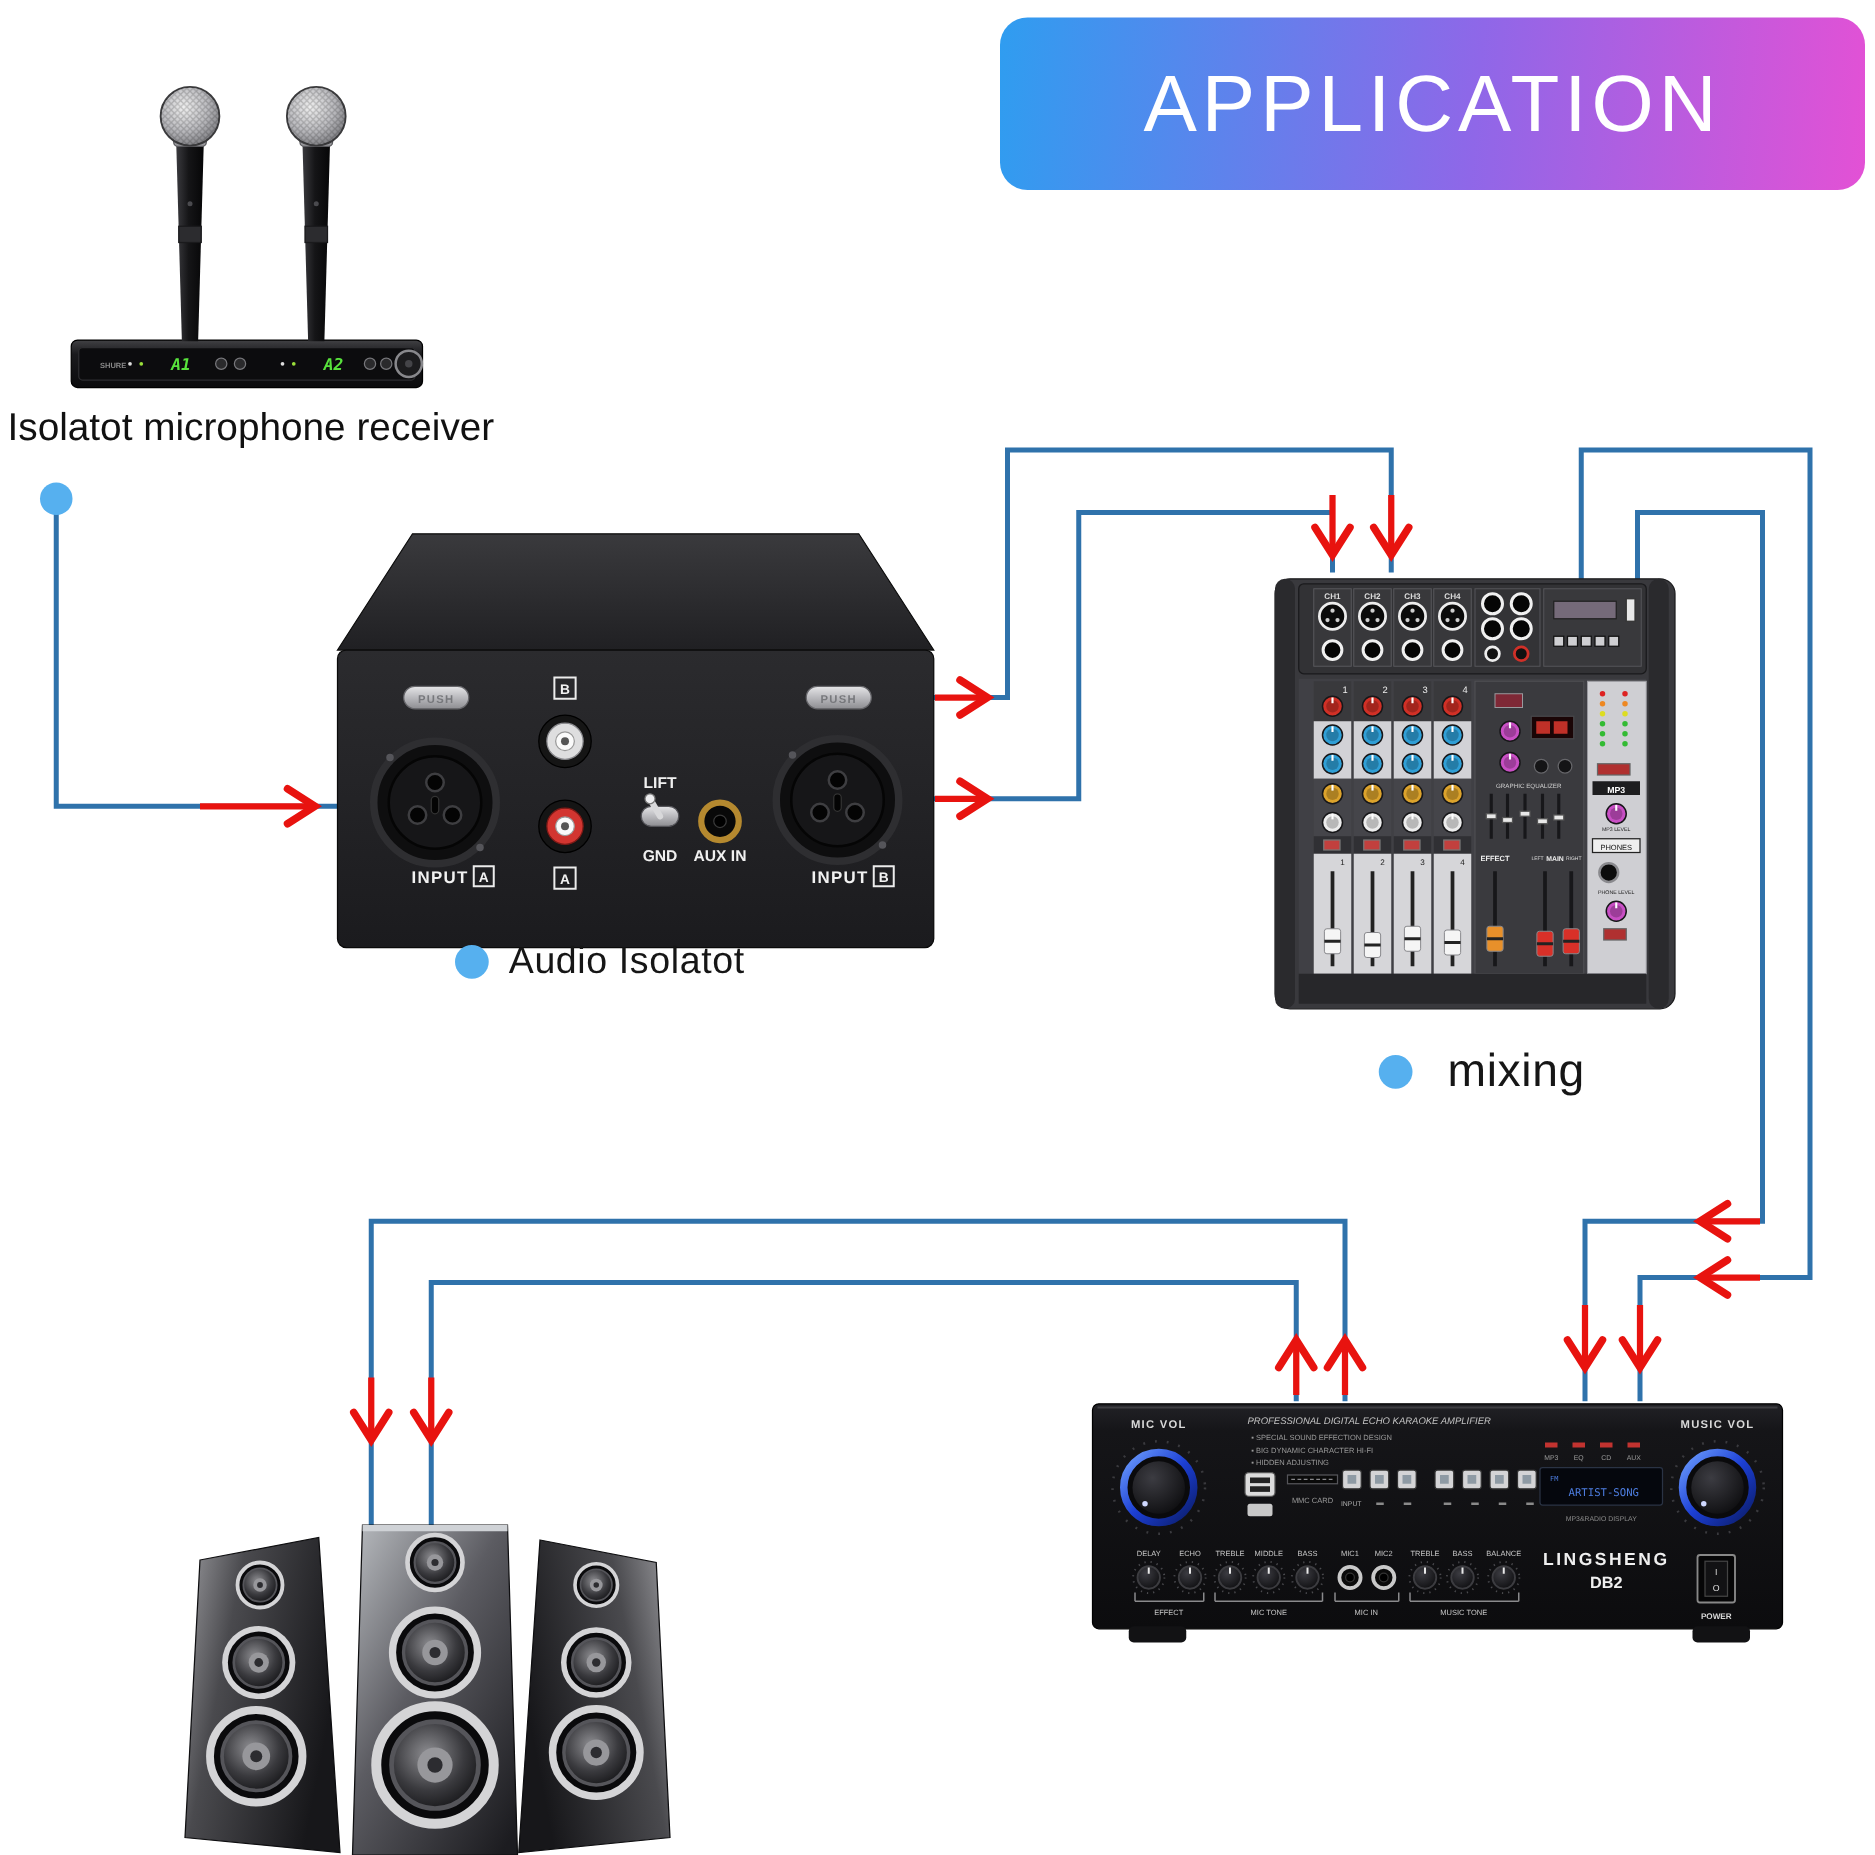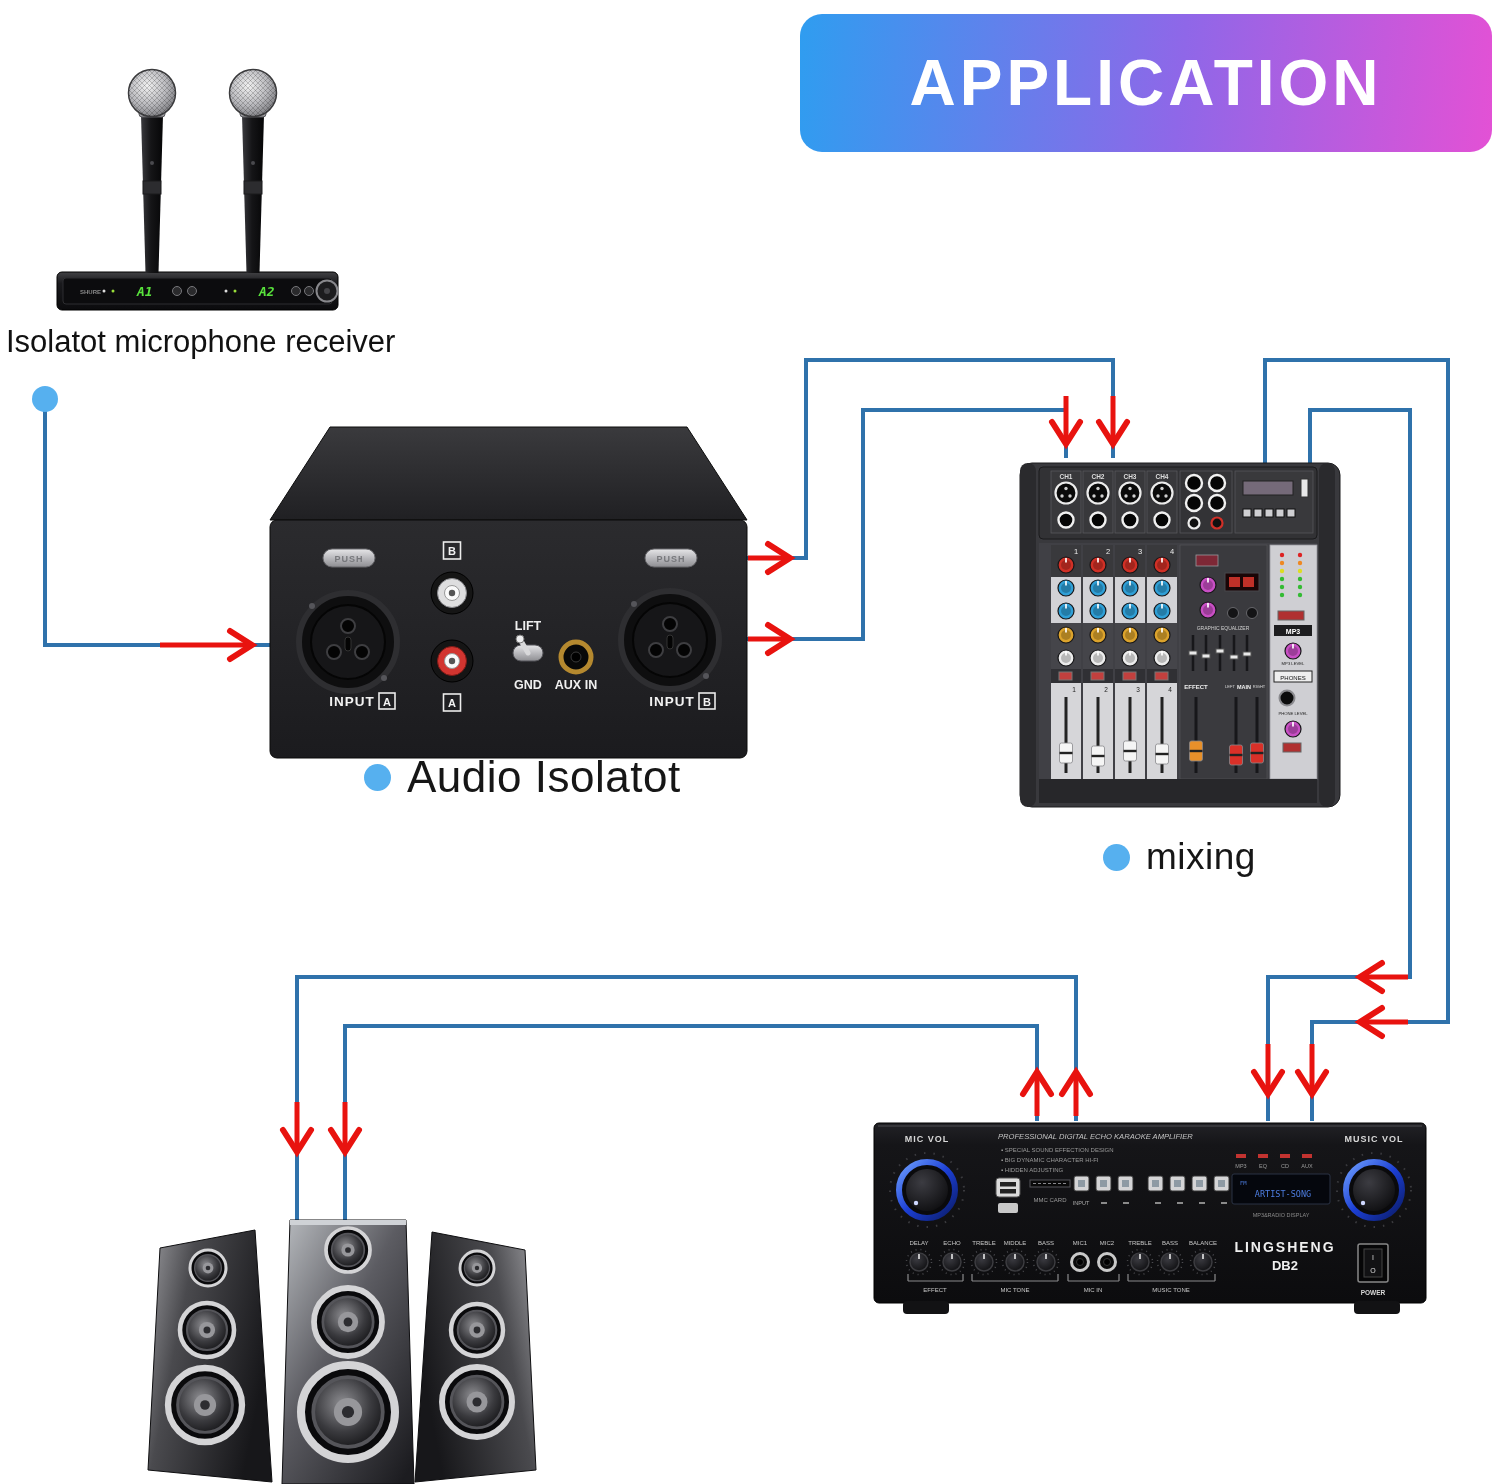--- a/index.html
+++ b/index.html
@@ -3,27 +3,27 @@
 <meta charset="utf-8">
 <style>
   html,body{margin:0;padding:0;background:#ffffff;}
   #stage{position:relative;width:1500px;height:1484px;background:#fff;overflow:hidden;
          font-family:"Liberation Sans",sans-serif;}
   .abs{position:absolute;}
   #wires{left:0;top:0;z-index:1;}
   .device{z-index:2;}
   .caption{z-index:3;display:flex;align-items:center;color:#161616;}
   .caption .dot{width:27px;height:27px;border-radius:50%;background:#56b0ef;margin-right:16px;flex:0 0 auto;}
-  .cap-lg{font-size:44px;letter-spacing:0.5px;justify-content:space-between;}
-  .cap-md{font-size:37px;letter-spacing:0.5px;}
+  .cap-lg{font-size:30px;letter-spacing:0.5px;justify-content:space-between;}
+  .cap-md{font-size:37px;letter-spacing:0.5px;gap:12px;}
   #receiver-caption{left:6px;top:324px;font-size:31px;color:#111;z-index:3;}
   #banner{left:800px;top:14px;width:692px;height:138px;border-radius:22px;
           background:linear-gradient(95deg,#2f9df0 0%,#8f67e8 55%,#e351d5 100%);
           display:flex;align-items:center;justify-content:center;z-index:3;}
-  #banner span{color:#fff;font-weight:bold;font-size:64px;letter-spacing:4px;}
+  #banner span{color:#fff;font-weight:normal;font-size:64px;letter-spacing:4px;}
   svg text{font-family:"Liberation Sans",sans-serif;}
   svg text.mono{font-family:"DejaVu Sans Mono",monospace;}
 </style>
 </head>
 <body>
 
 <div id="stage">
 
   <svg id="wires" class="abs" width="1500" height="1484">
     <defs>

